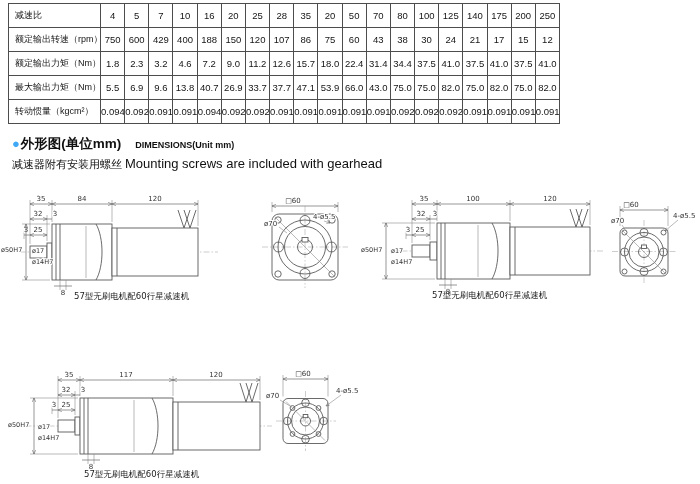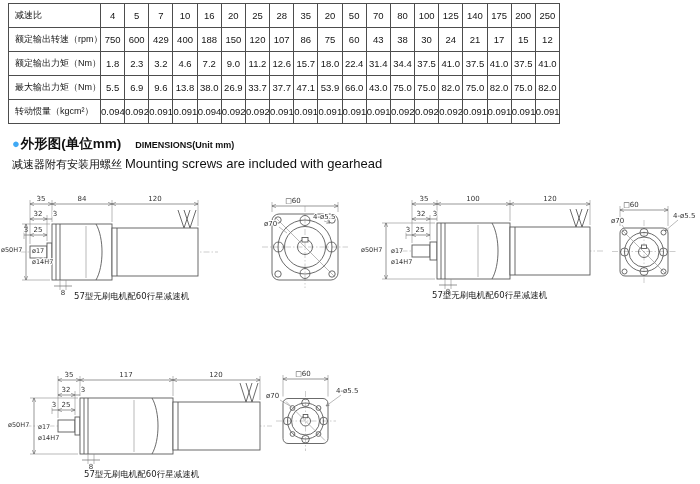--- a/index.html
+++ b/index.html
@@ -101,21 +101,21 @@
         <td>41.0</td>
         <td>37.5</td>
         <td>41.0</td>
   </tr>
   <tr>
     <td class="rowlab">最大输出力矩（Nm）</td>
     <td>5.5</td>
         <td>6.9</td>
         <td>9.6</td>
         <td>13.8</td>
-        <td>38.0</td>
+        <td>40.7</td>
         <td>26.9</td>
         <td>33.7</td>
         <td>37.7</td>
         <td>47.1</td>
         <td>53.9</td>
         <td>66.0</td>
         <td>43.0</td>
         <td>75.0</td>
         <td>75.0</td>
         <td>82.0</td>

